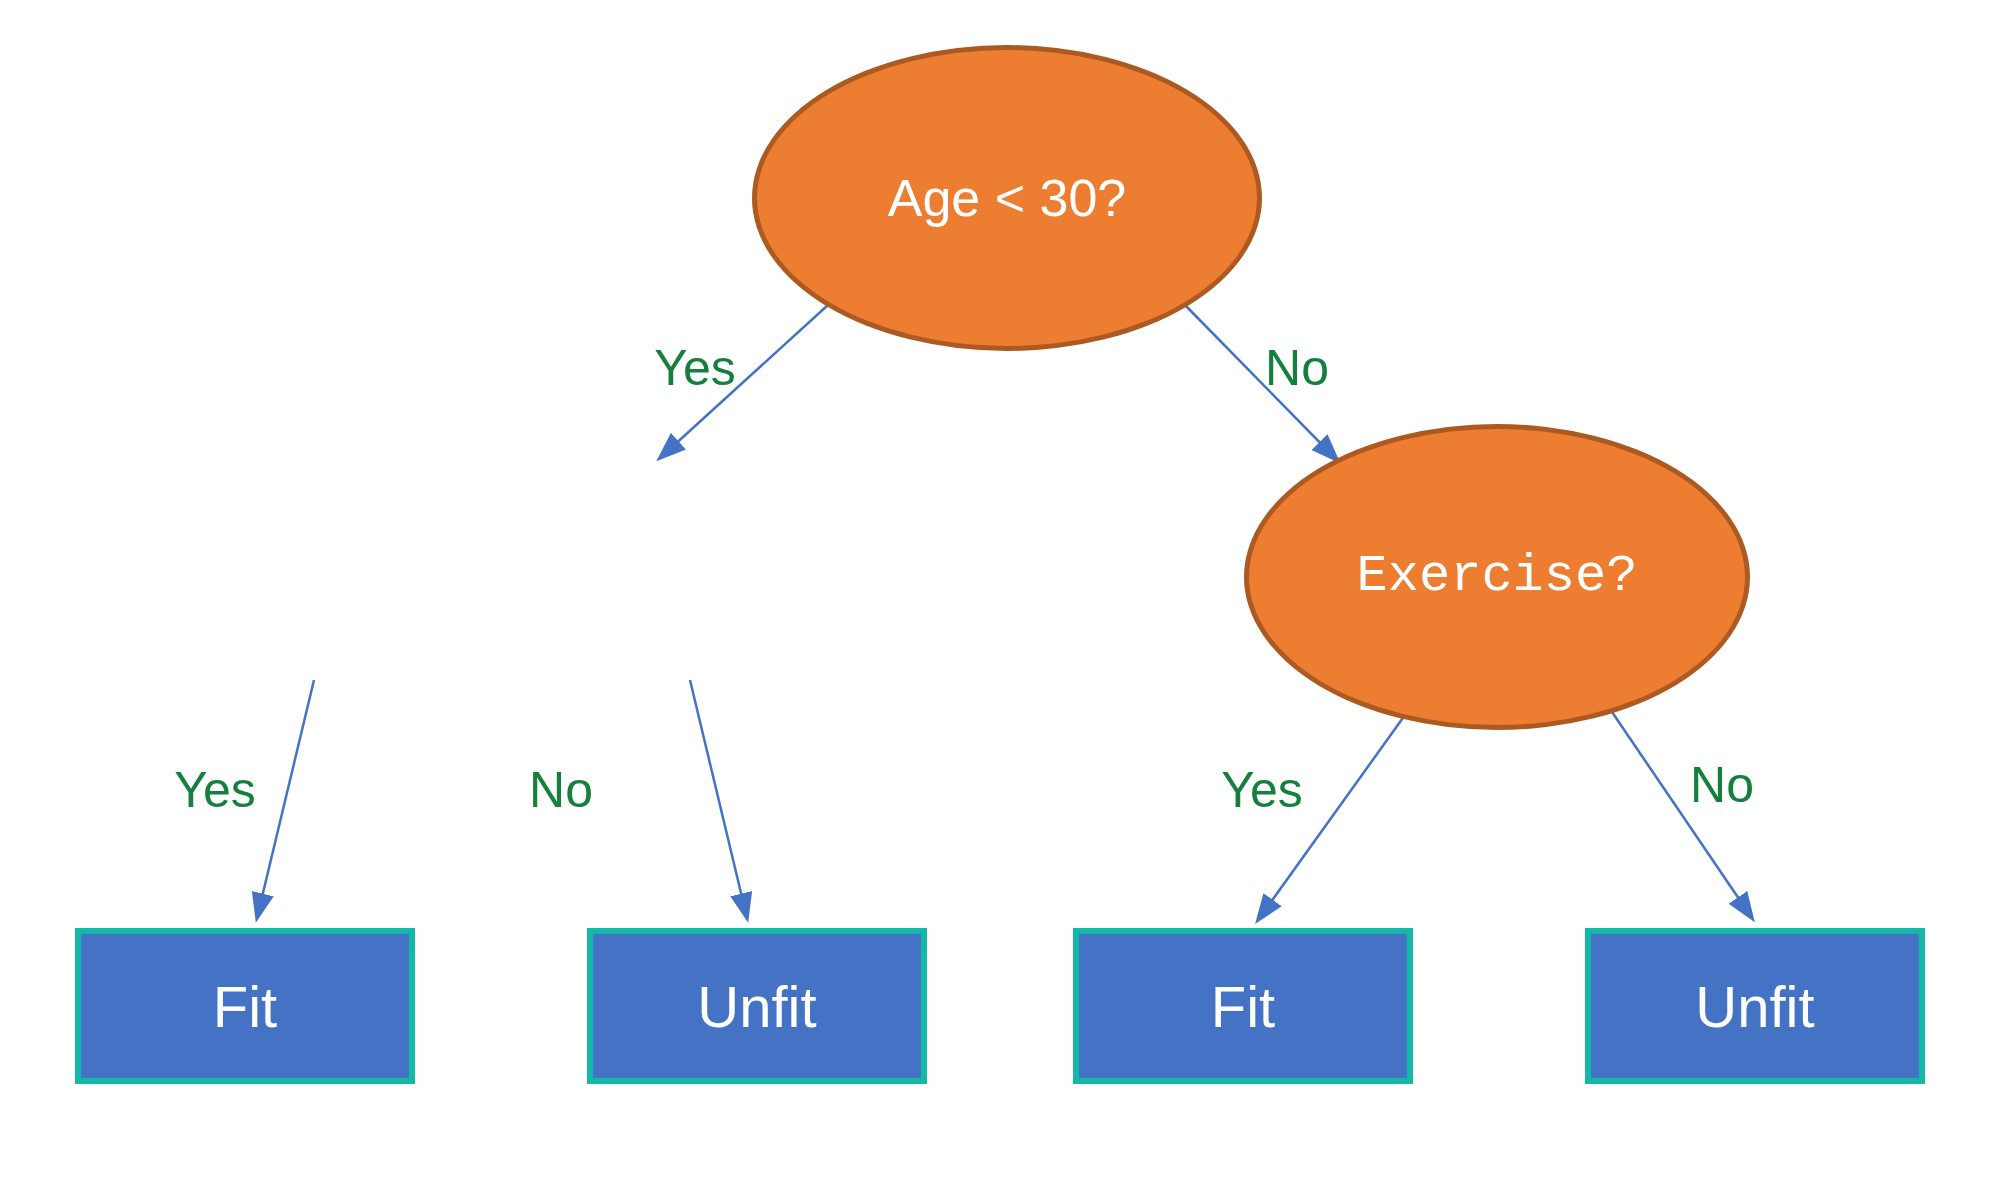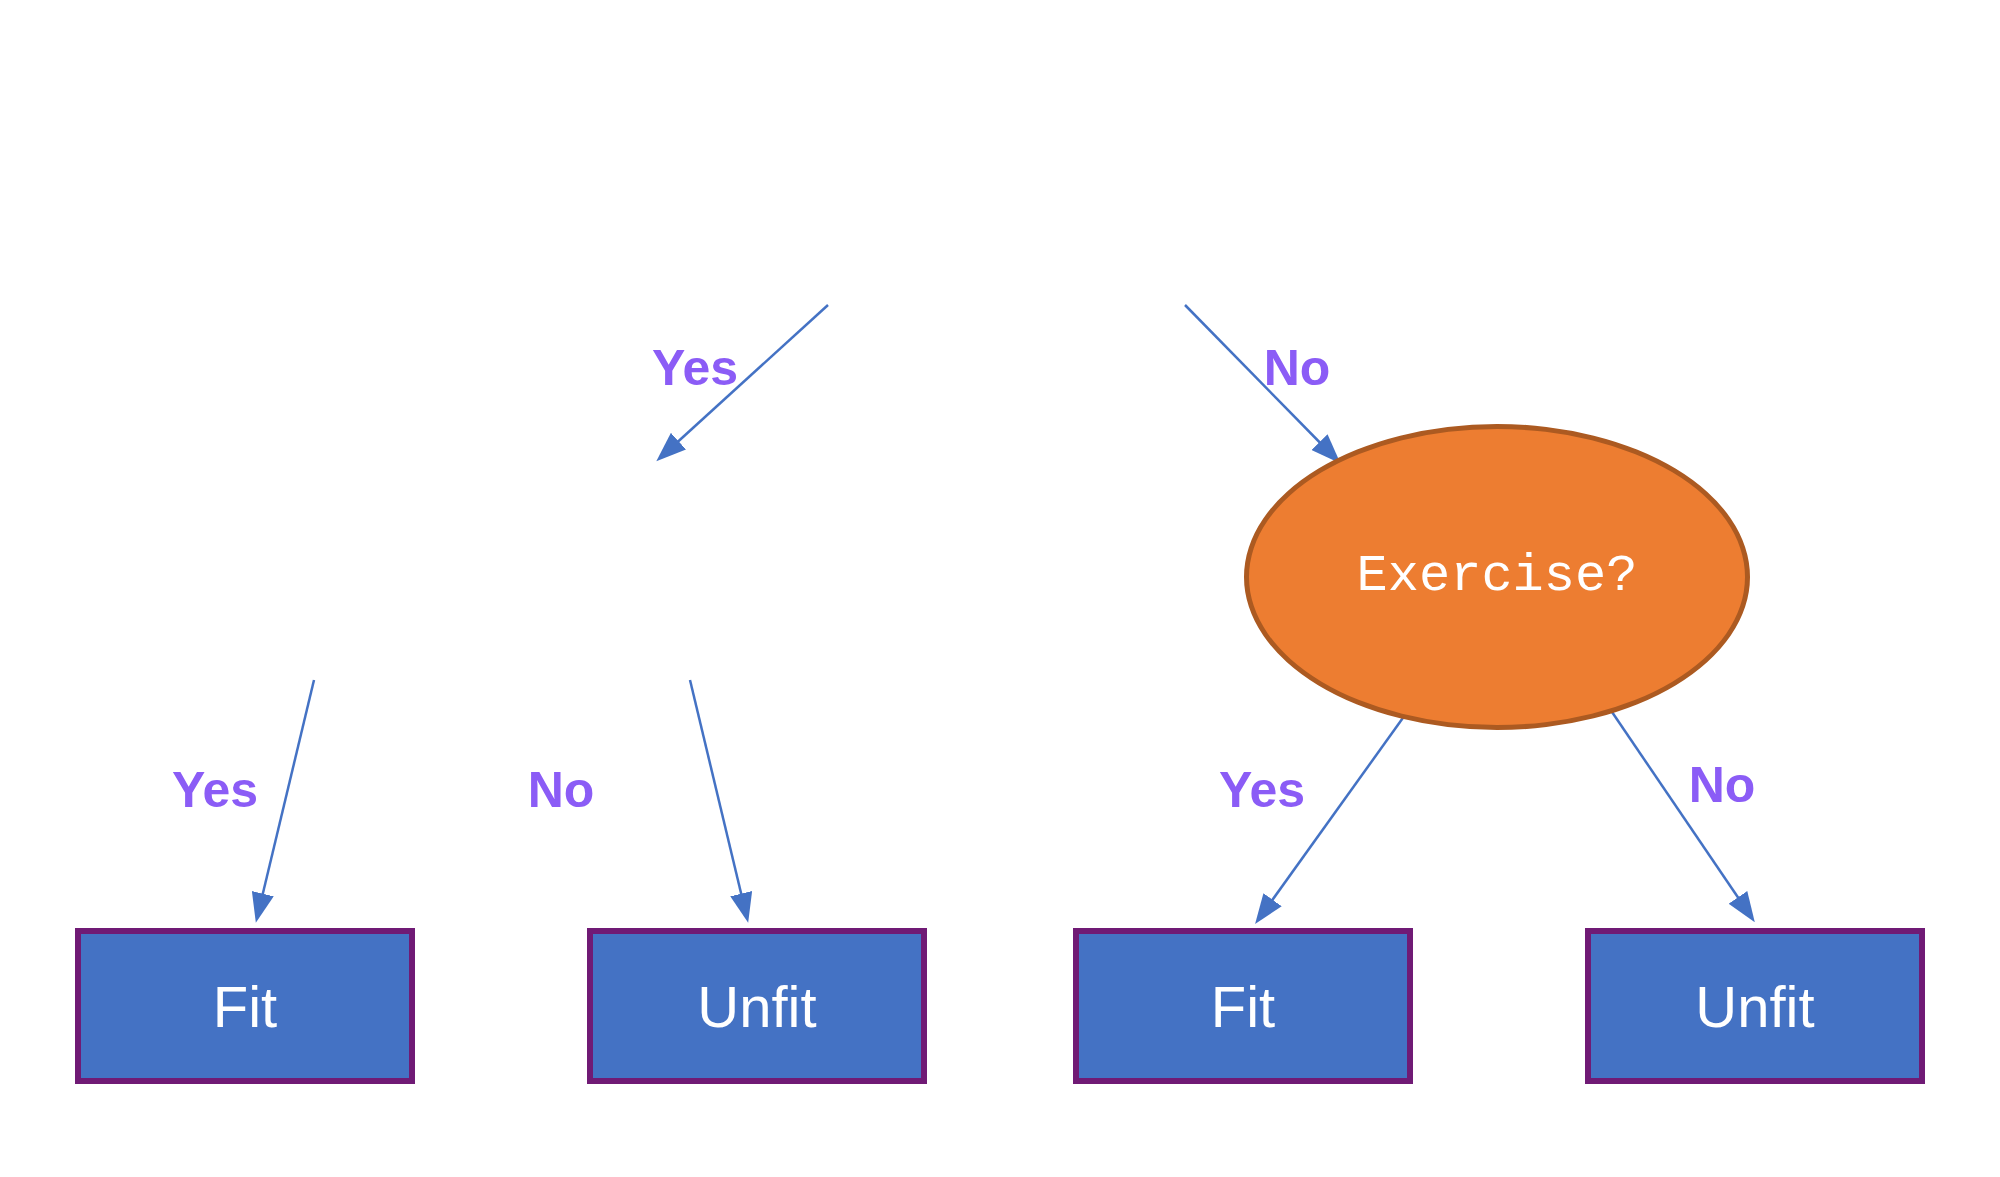--- a/index.html
+++ b/index.html
@@ -39,36 +39,35 @@
   }
   .decision-node .node-text {
     display: inline-block;
     max-width: 300px;
   }
   .leaf-node {
     position: absolute;
     width: 340px;
     height: 156px;
     background: #4472C4;
-    border: 6px solid #701a75;
+    border: 6px solid #14b8a6;
     display: flex;
     align-items: center;
     justify-content: center;
     text-align: center;
     color: #ffffff;
     font-size: 58px;
     box-sizing: border-box;
   }
   .edge-label {
     position: absolute;
     transform: translate(-50%, -50%);
-    color: #8b5cf6;
+    color: #15803d;
     font-size: 50px;
     white-space: nowrap;
-    font-weight: bold;
   }
 
   
   .node-root        { left: 752px;  top: 45px;  width: 510px; height: 306px; }
   .node-eat-healthy { left: 249px;  top: 426px; width: 506px; height: 304px; }
   .node-exercise    { left: 1244px; top: 424px; width: 506px; height: 306px; font-family: Liberation Mono, monospace; }
 
   .leaf-1 { left: 75px;   top: 928px; }
   .leaf-2 { left: 587px;  top: 928px; }
   .leaf-3 { left: 1073px; top: 928px; }
@@ -94,20 +93,23 @@
       </marker>
     </defs>
     <line x1="828" y1="305" x2="660" y2="458" stroke="#4472C4" stroke-width="2.5" marker-end="url(#arrow)"></line>
     <line x1="1185" y1="305" x2="1337" y2="460" stroke="#4472C4" stroke-width="2.5" marker-end="url(#arrow)"></line>
     <line x1="314" y1="680" x2="257" y2="918" stroke="#4472C4" stroke-width="2.5" marker-end="url(#arrow)"></line>
     <line x1="690" y1="680" x2="747" y2="918" stroke="#4472C4" stroke-width="2.5" marker-end="url(#arrow)"></line>
     <line x1="1405" y1="715" x2="1258" y2="920" stroke="#4472C4" stroke-width="2.5" marker-end="url(#arrow)"></line>
     <line x1="1612" y1="712" x2="1752" y2="918" stroke="#4472C4" stroke-width="2.5" marker-end="url(#arrow)"></line>
   </svg>
 
+  <div class="decision-node node-root">
+    <span class="node-text">Age &lt; 30?</span>
+  </div>
 
 
   <div class="decision-node node-exercise">
     <span class="node-text">Exercise?</span>
   </div>
 
   <div class="leaf-node leaf-1">
     <span>Fit</span>
   </div>
 

